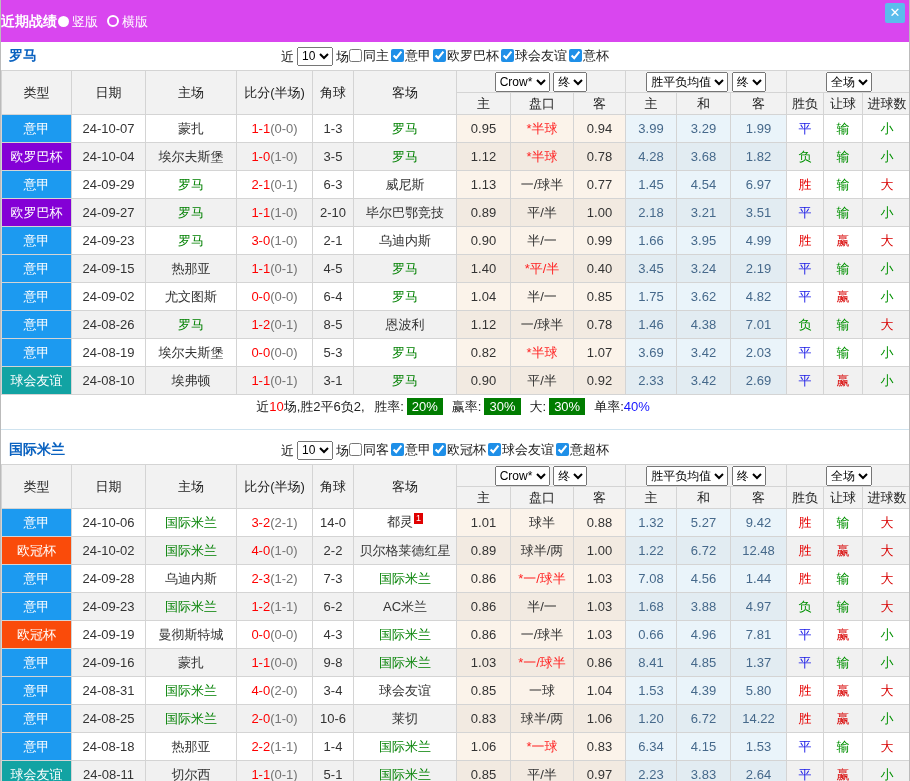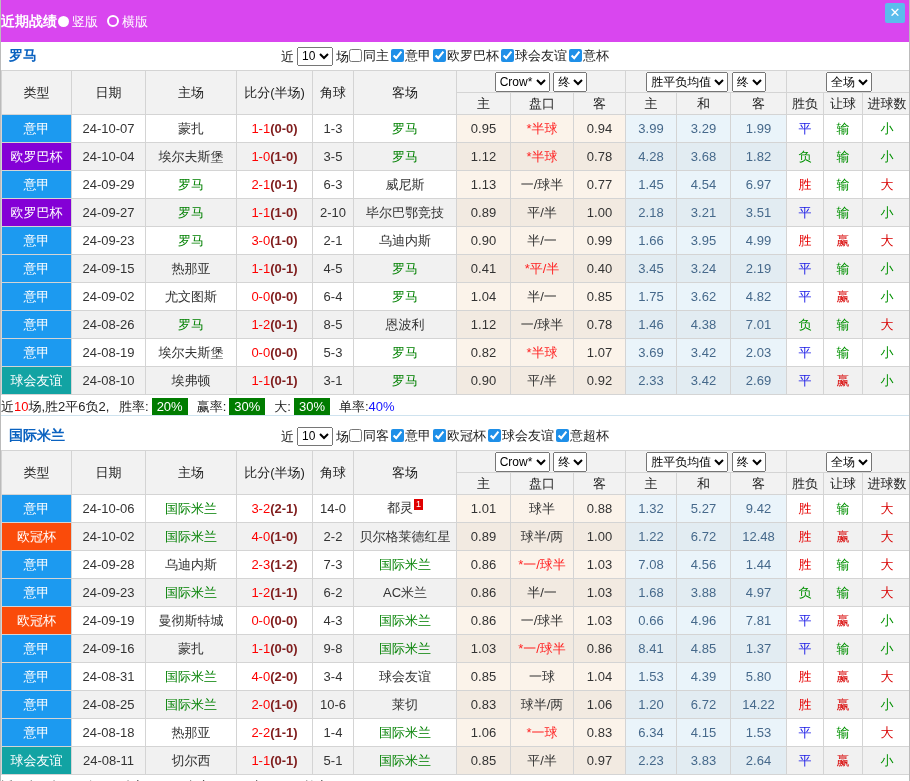--- a/index.html
+++ b/index.html
@@ -35,26 +35,26 @@
   thead select { font-size:12px; height:20px; max-width:100%; }
   tbody td { height:28px; color:#333; }
   tbody tr:nth-child(even) td { background:#f1f1f1; }
   td.c-type { color:#fff; font-size:13px; }
   td.c-crow, td.c-pan { background:#fbf3ea; }
   tbody tr:nth-child(even) td.c-crow, tbody tr:nth-child(even) td.c-pan { background:#f2eae1; }
   td.c-avg { background:#eaf4fa; color:#46698b; }
   tbody tr:nth-child(even) td.c-avg { background:#e2ecf2; }
   .green { color:#008000; }
   .score-main { color:#ff0000; }
-  .score-half { color:#7f1d1d;font-weight:bold; }
+  .score-half { color:#737373; }
   .pan-red { color:#ff2222; }
   .card-badge { display:inline-block; background:#e00000; color:#fff; font-size:9px; line-height:11px; padding:0 2px; vertical-align:super; margin-left:1px; }
 
   
-  .summary { height:21px; line-height:23px; text-align:left; font-size:13px; color:#222; border-bottom:1px solid #cfe3ef; }
+  .summary { height:35px; line-height:23px; text-align:center; font-size:13px; color:#222; border-bottom:1px solid #cfe3ef; }
   .summary .red { color:#ff0000; }
   .summary .pct-badge { background:#007c00; color:#fff; padding:1px 5px; margin:0 3px; }
   .summary .pct-plain { color:#1414ff; margin-right:4px; }
   .summary .lbl { margin-left:6px; }
   .section-gap { height:6px; }
 </style>
 </head>
 <body>
 
 <div class="window">
@@ -208,21 +208,21 @@
             <td style="color: rgb(216, 0, 0);">赢</td>
             <td style="color: rgb(216, 0, 0);">大</td>
           </tr>
           <tr>
             <td class="c-type" style="background: rgb(28, 154, 240);">意甲</td>
             <td>24-09-15</td>
             <td>热那亚</td>
             <td><span class="score-main">1-1</span><span class="score-half">(0-1)</span></td>
             <td>4-5</td>
             <td class="green">罗马</td>
-            <td class="c-crow">0.41</td>
+            <td class="c-crow">1.40</td>
             <td class="c-pan pan-red">*平/半</td>
             <td class="c-crow">0.40</td>
             <td class="c-avg">3.45</td>
             <td class="c-avg">3.24</td>
             <td class="c-avg">2.19</td>
             <td style="color: rgb(20, 20, 230);">平</td>
             <td style="color: rgb(0, 144, 0);">输</td>
             <td style="color: rgb(0, 144, 0);">小</td>
           </tr>
           <tr>

